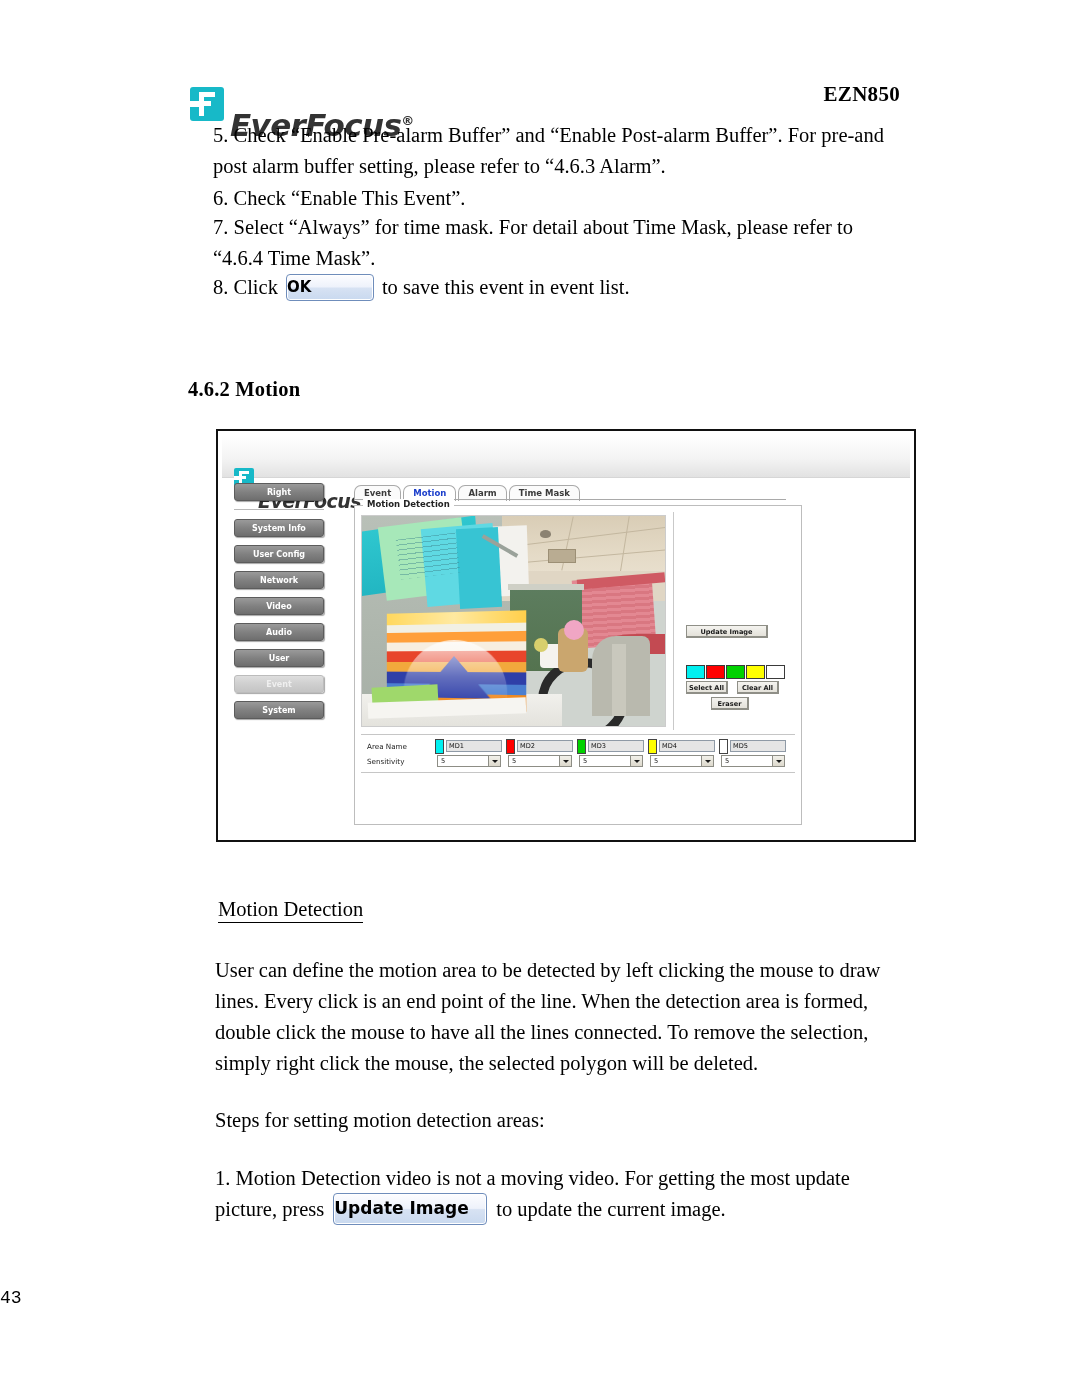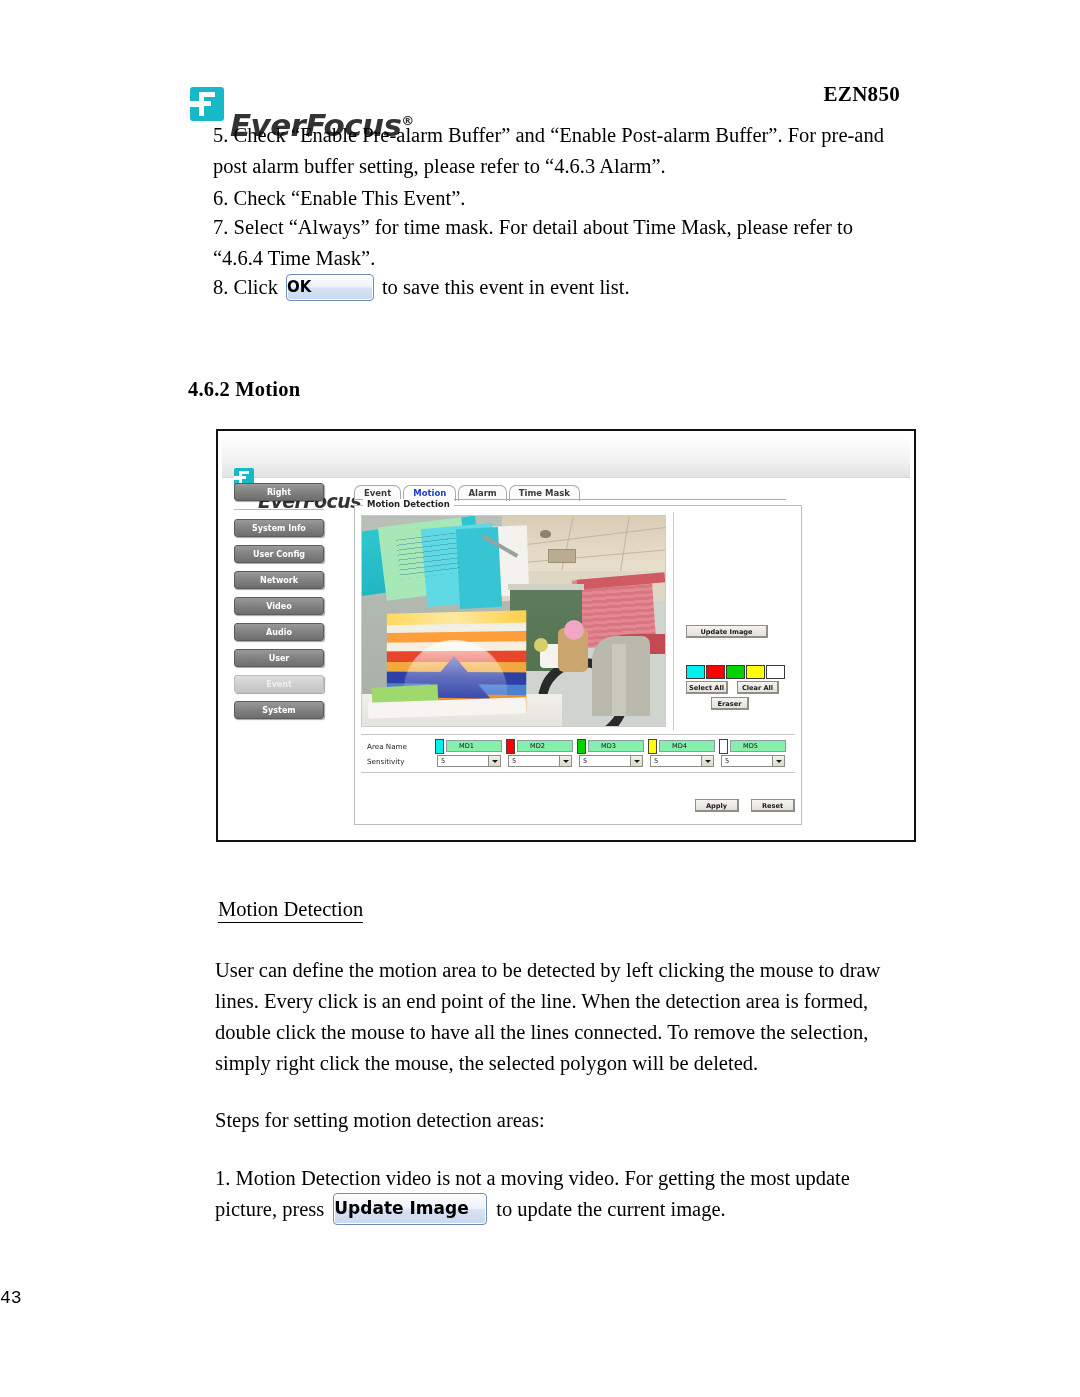--- a/index.html
+++ b/index.html
@@ -576,25 +576,25 @@
     width: 7px;
     height: 13px;
     border: 1px solid #444;
     margin-right: 2px;
     flex: none;
   }
   .txt-input {
     width: 56px;
     height: 12px;
     border: 1px solid #8f9aa6;
-    background: #86efac;
+    background: #e5e5e5;
     font-family: "DejaVu Sans", sans-serif;
     font-size: 6.6px;
     line-height: 11px;
-    padding-left: 12px;
+    padding-left: 2px;
     box-sizing: border-box;
     color: #111;
   }
   .chk {
     width: 9px;
     height: 9px;
     border: 1px solid #7c7c7c;
     background: #ffffff;
     margin-left: 2px;
   }
@@ -859,24 +859,20 @@
               <span class="sel">
                 <span>5</span>
                 <span class="arrow">
                   <span class="caret"></span>
                 </span>
               </span>
             </span>
         </div>
       </div>
 
-      <div class="apply-row">
-        <span class="ui-btn btn-apply">Apply</span>
-        <span class="ui-btn btn-reset">Reset</span>
-      </div>
     </div>
   </div>
 </div>
 
 <div class="cap-motion">Motion Detection</div>
 <div class="para p-main">User can define the motion area to be detected by left clicking the mouse to draw lines. Every click is an end point of the line. When the detection area is formed, double click the mouse to have all the lines connected. To remove the selection, simply right click the mouse, the selected polygon will be deleted.</div>
 <div class="para p-steps">Steps for setting motion detection areas:</div>
 <div class="para p-one">
   <span>1. Motion Detection video is not a moving video. For getting the most update picture, press</span><span class="inline-btn btn-updimg">Update Image</span><span>to update the current image.</span>
 </div>

